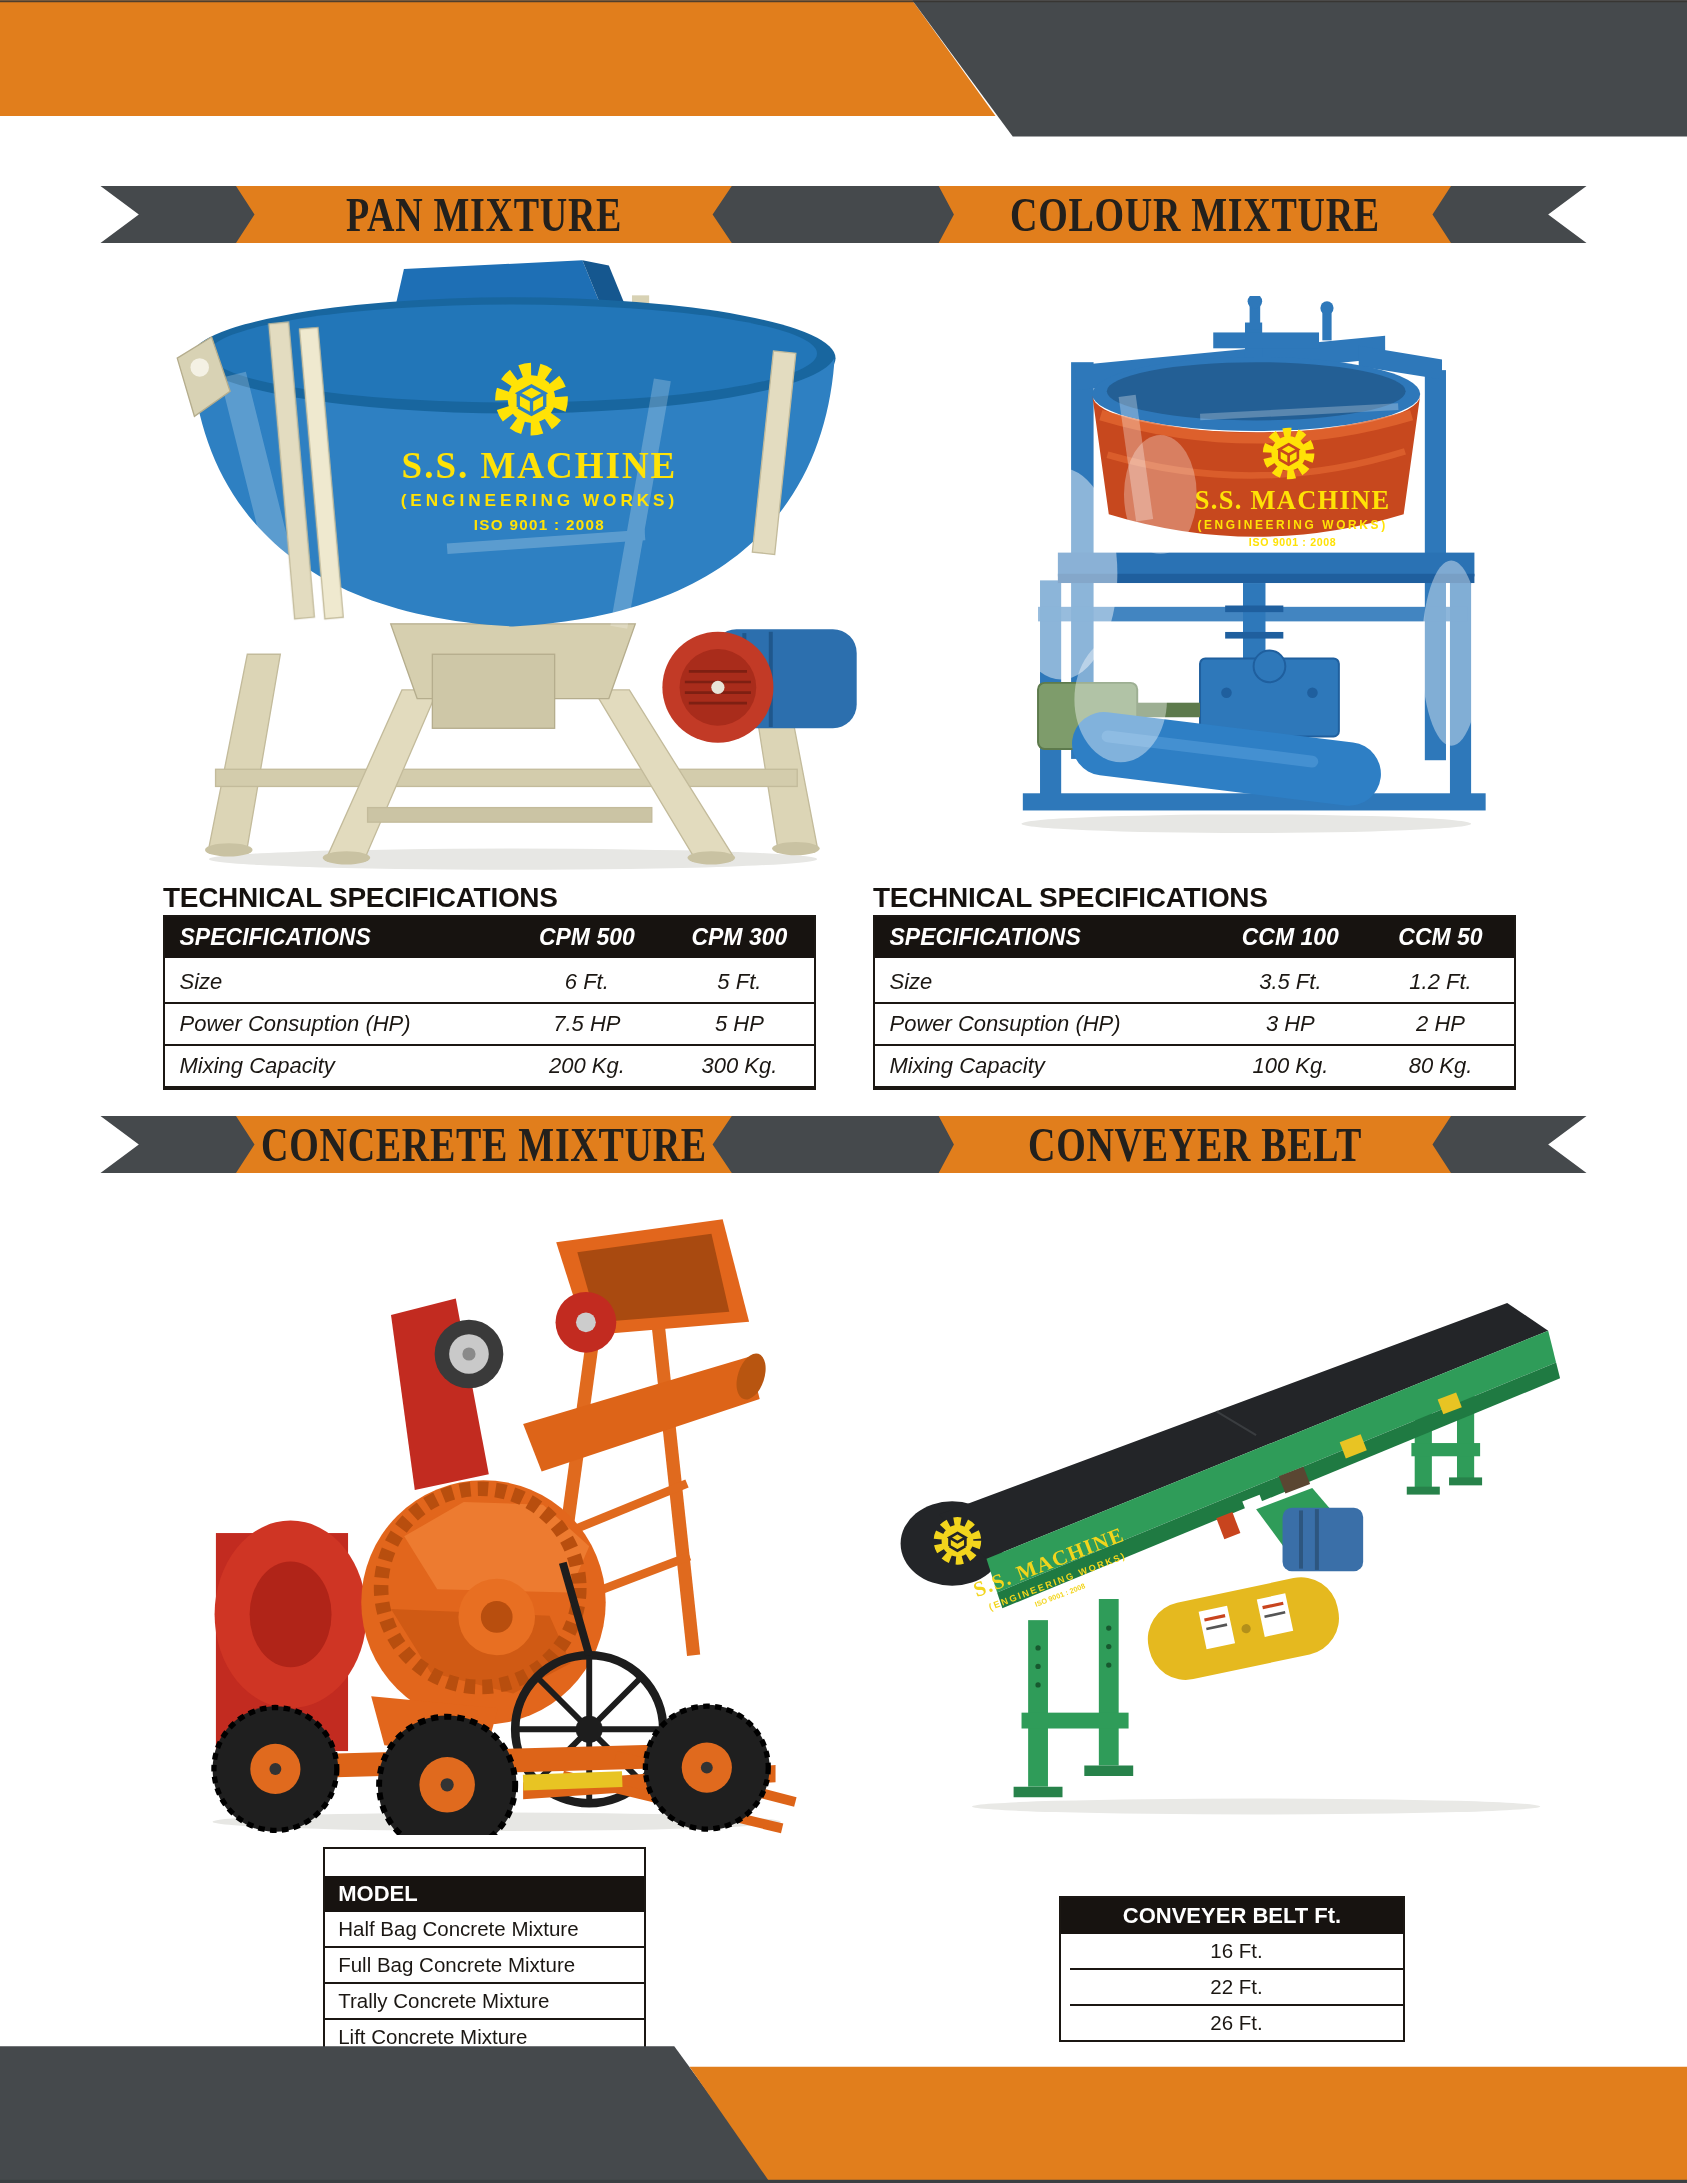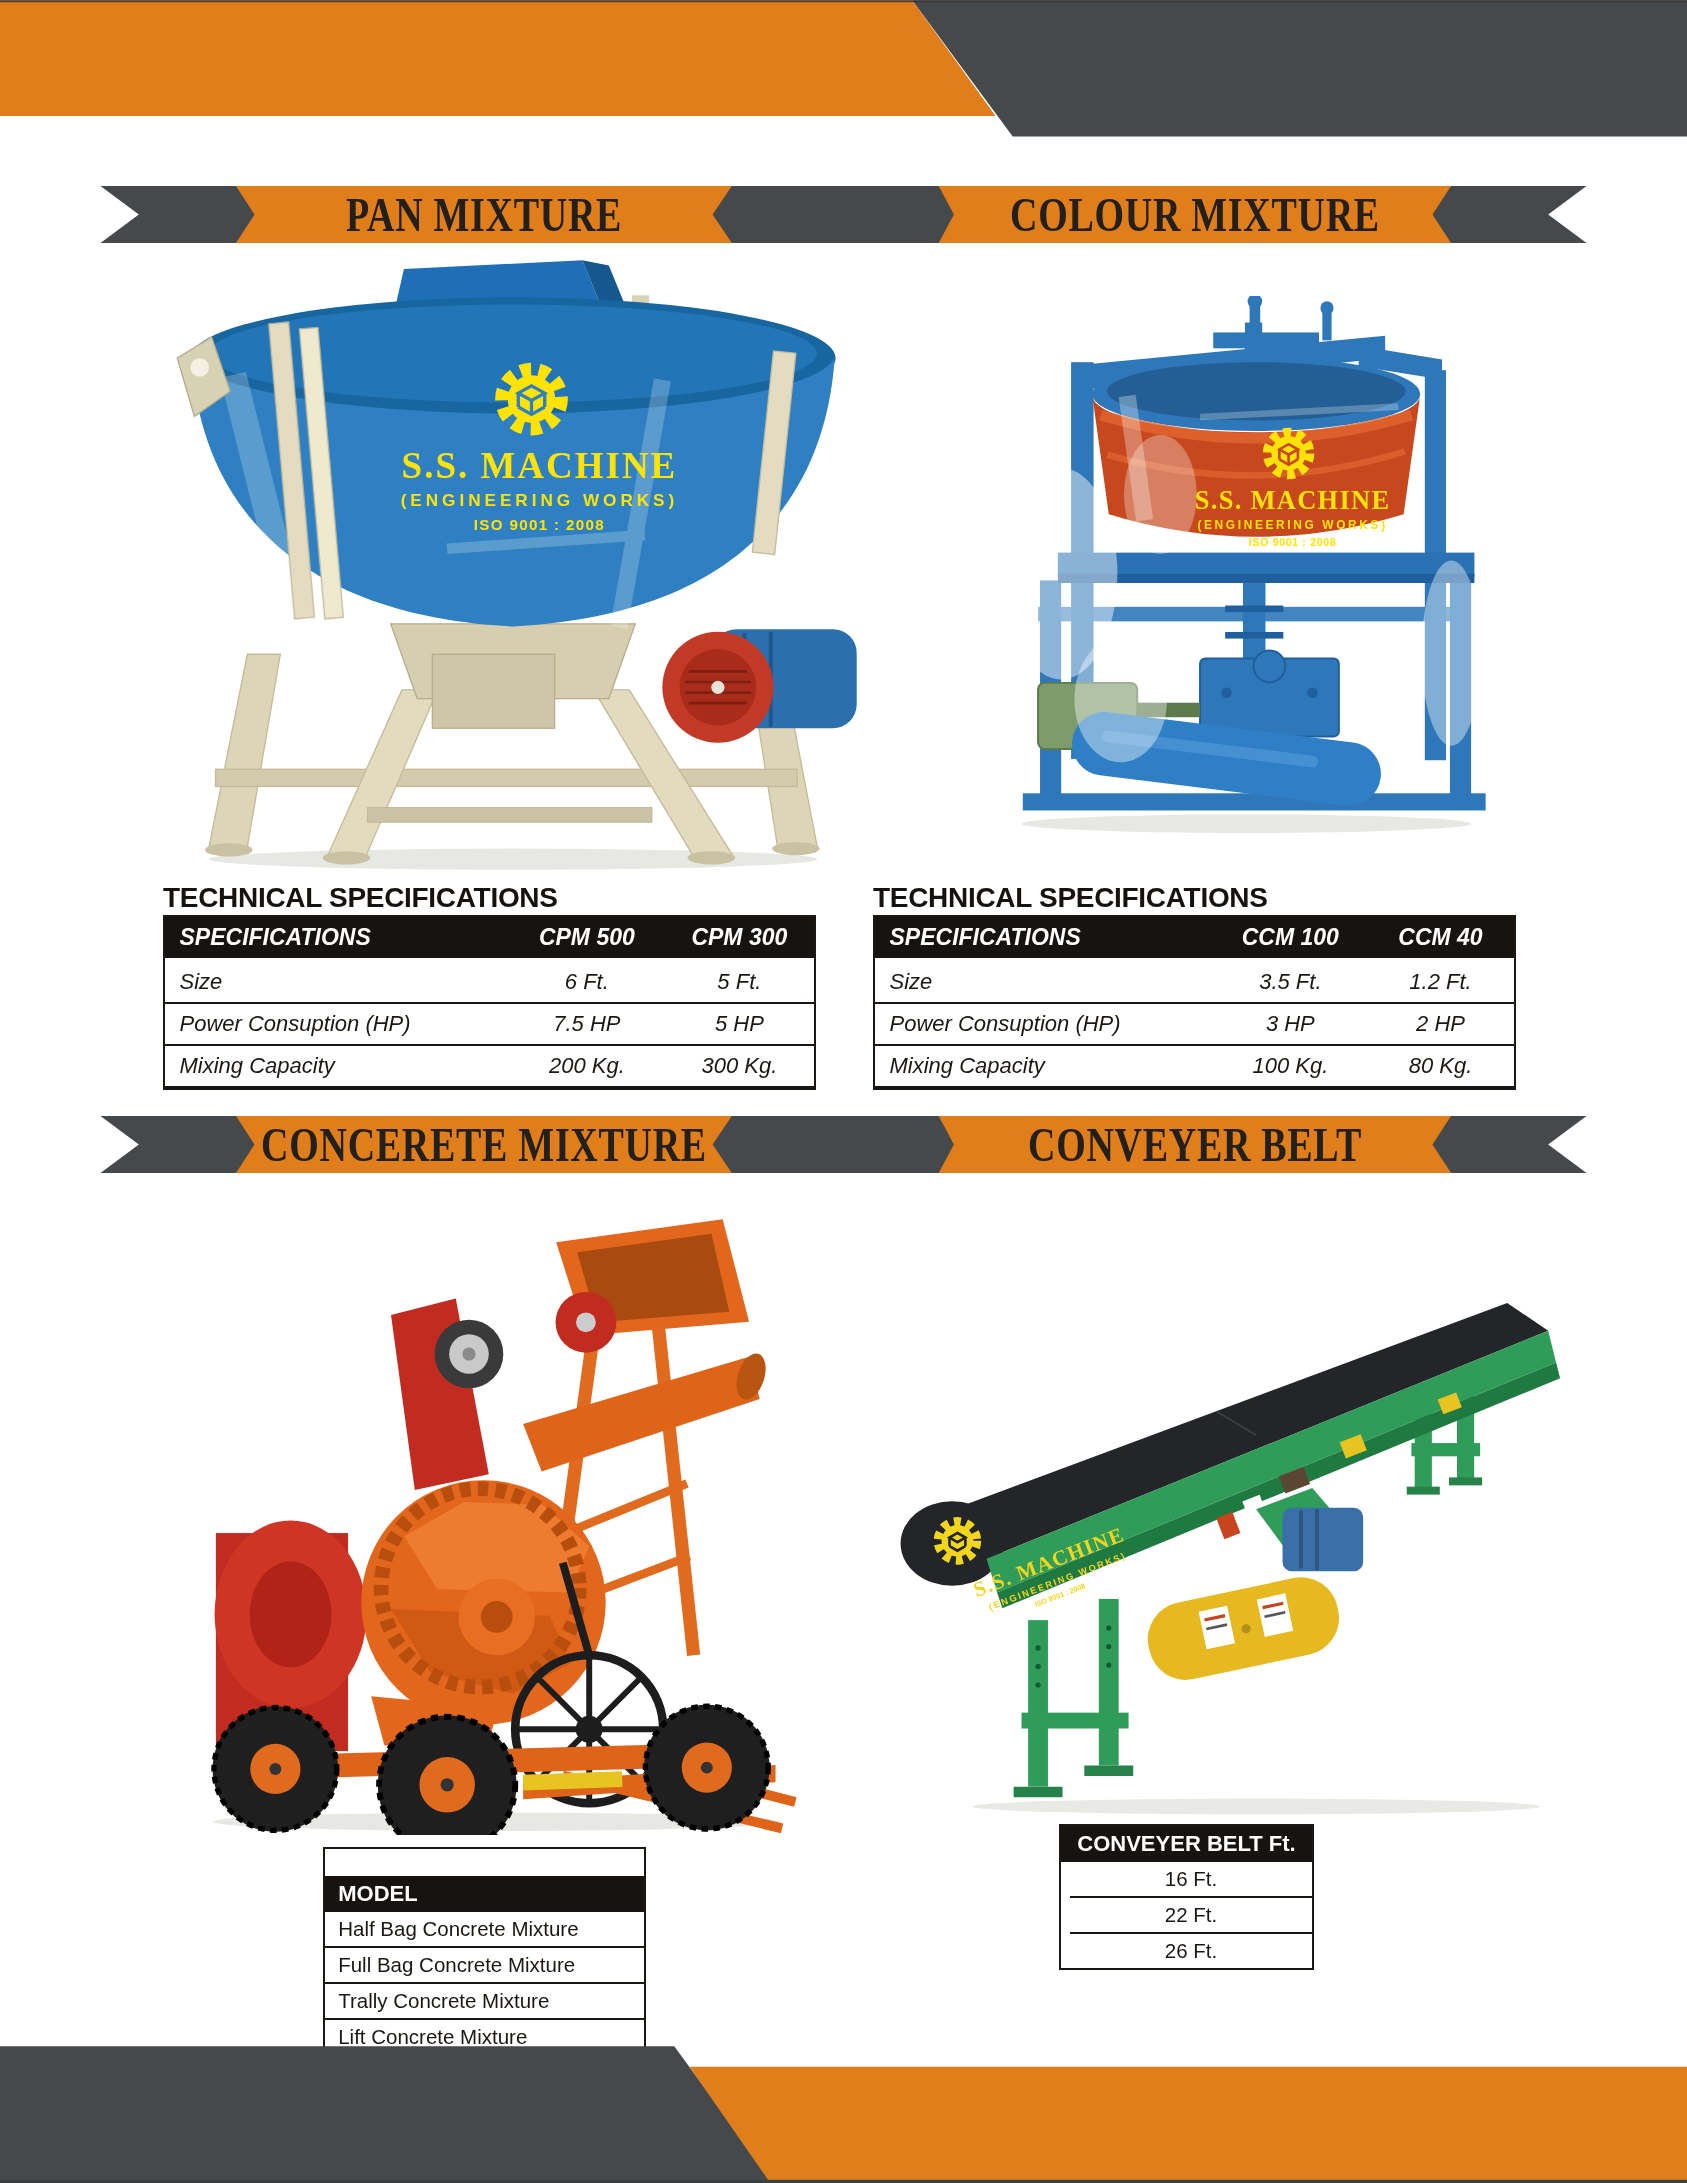--- a/index.html
+++ b/index.html
@@ -239,21 +239,21 @@
     <div class="c1">Mixing Capacity</div>
     <div class="cc">200 Kg.</div>
     <div class="cc">300 Kg.</div>
   </div>
 </div>
 
 <div class="spec-table" style="left:873px;top:915px;width:643px;">
   <div class="spec-head">
     <div class="c1">SPECIFICATIONS</div>
     <div class="cc">CCM 100</div>
-    <div class="cc">CCM 40</div>
+    <div class="cc">CCM 50</div>
   </div>
   <div class="spec-row first">
     <div class="c1">Size</div>
     <div class="cc">3.5 Ft.</div>
     <div class="cc">1.2 Ft.</div>
   </div>
   <div class="spec-row">
     <div class="c1">Power Consuption (HP)</div>
     <div class="cc">3 HP</div>
     <div class="cc">2 HP</div>
@@ -424,21 +424,21 @@
 </svg>
 
 <div class="list-table" style="left:323px;top:1847px;width:323px;">
   <div class="list-head left">MODEL</div>
   <div class="list-row left first">Half Bag Concrete Mixture</div>
   <div class="list-row left">Full Bag Concrete Mixture</div>
   <div class="list-row left">Trally Concrete Mixture</div>
   <div class="list-row left">Lift Concrete Mixture</div>
 </div>
 
-<div class="list-table" style="left:1059px;top:1824px;width:255px;">
+<div class="list-table" style="left:1059px;top:1896px;width:346px;">
   <div class="list-head center">CONVEYER BELT Ft.</div>
   <div class="list-row center first">16 Ft.</div>
   <div class="list-row center">22 Ft.</div>
   <div class="list-row center">26 Ft.</div>
 </div>
 
 <svg class="abs" style="left:0;top:2046px;" width="1687" height="138" viewBox="0 0 2552 208">
   <polygon points="0,0 1020,0 1172,208 0,208" fill="#45494C"></polygon>
   <polygon points="1043,31 2552,31 2552,208 1166,208" fill="#E17E1C"></polygon>
   <rect x="0" y="202" width="2552" height="6" fill="#3B3F42"></rect>

